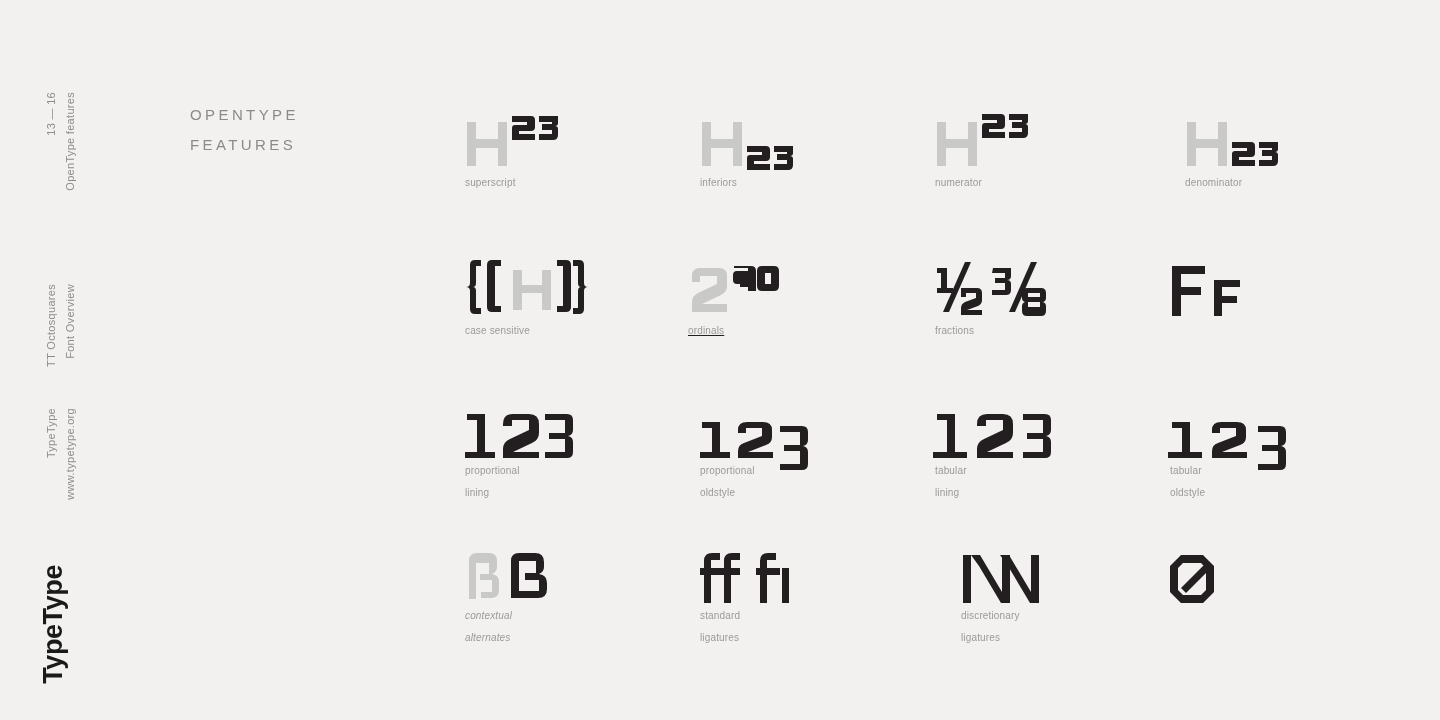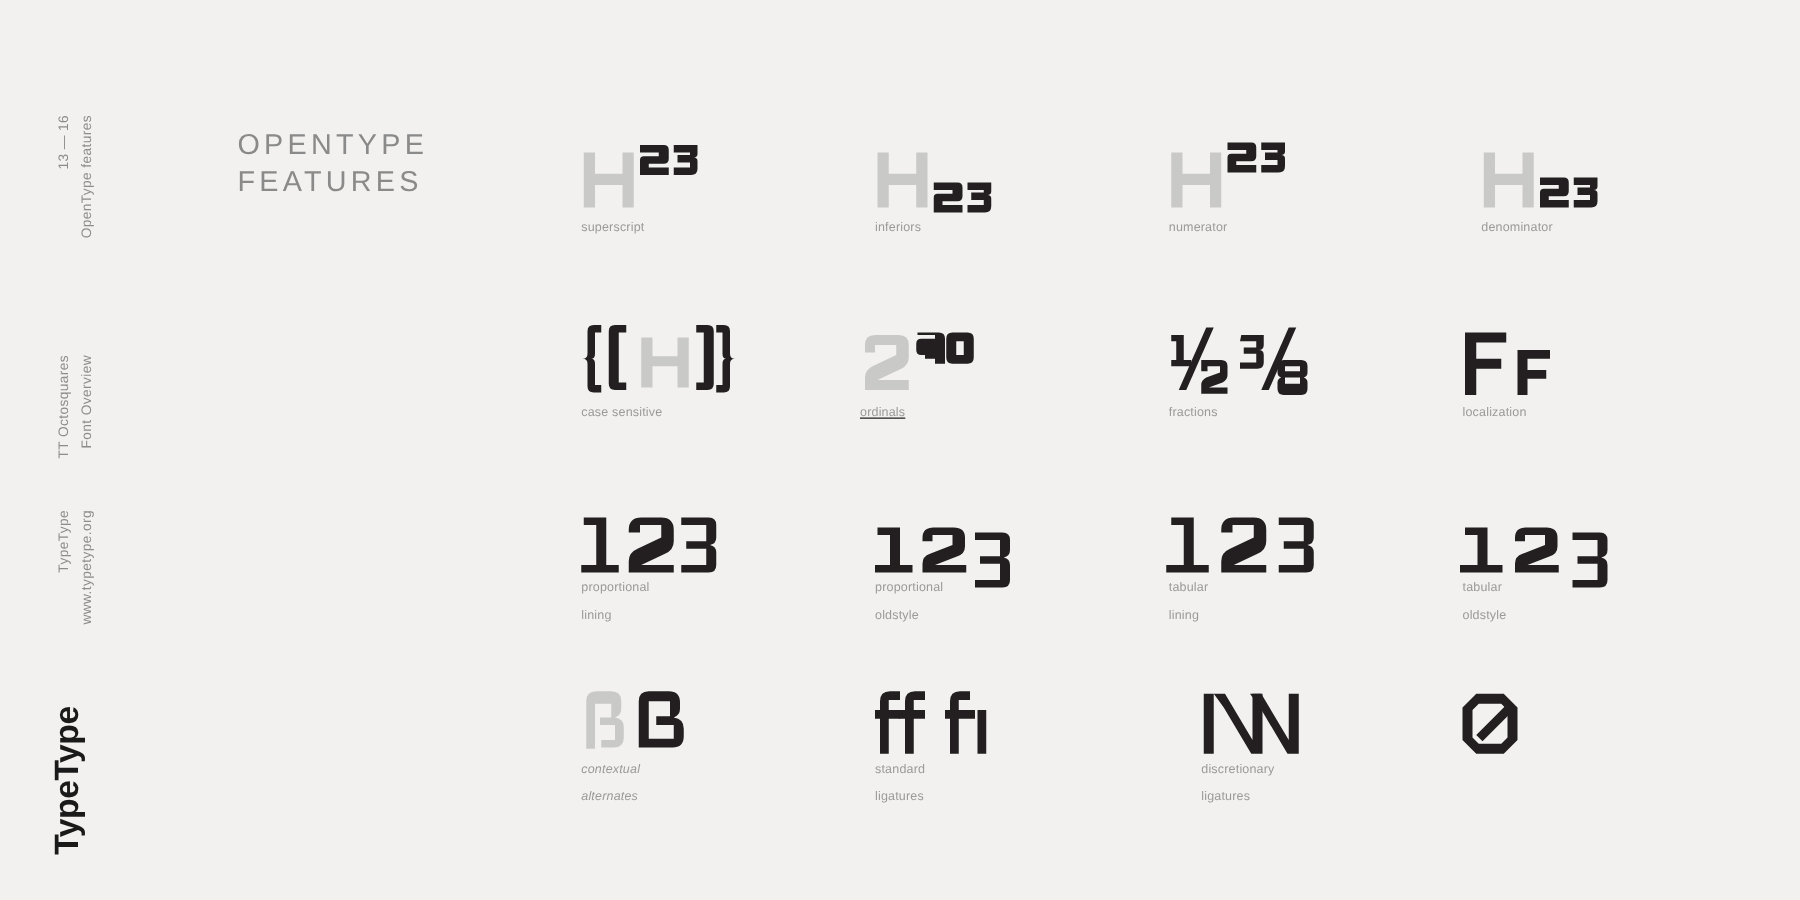--- a/index.html
+++ b/index.html
@@ -41,21 +41,21 @@
     letter-spacing: -0.4px;
     color: #1a1a1a;
     line-height: 1;
   }
 
   
   .heading {
     position: absolute;
     left: 190px;
     top: 100px;
-    font-size: 23px;
+    font-size: 15px;
     letter-spacing: 3.4px;
     line-height: 30px;
     color: #8a8a8a;
     white-space: pre-line;
   }
 
   
   .grid { position: absolute; left: 465px; top: 88px; width: 940px; }
 
   .cell { position: absolute; width: 235px; }
@@ -216,21 +216,20 @@
 
   <div class="cell" style="left:705px; top:148px;">
     <div class="art">
       <svg width="92" height="62" viewBox="0 0 92 62">
         <g class="st-ink">
           <path d="M2 8 h33 v8 h-24 v13 h20 v8 h-20 v21 h-9 z"></path>
           <path d="M44 22 h26 v7 h-18 v9 h15 v7 h-15 v13 h-8 z"></path>
         </g>
       </svg>
     </div>
-    <div class="caption">localization</div>
   </div>
 
   <div class="cell" style="left:0px; top:288px;">
     <div class="art">
       <svg width="108" height="52" viewBox="0 0 108 52">
         <g class="st-ink">
           <path d="M2 6 h18 v38 h10 v6 h-30 v-6 h12 v-32 h-10 z"></path>
           <path d="M38 16 q0 -10 10 -10 h16 q10 0 10 10 v9 q0 7 -7 10 l-19 9 h26 v6 h-36 v-9 q0 -7 7 -10 l19 -9 v-10 h-17 v6 h-9 z"></path>
           <path d="M80 6 h22 q6 0 6 6 v10 q0 5 -5 6 q5 1 5 6 v10 q0 6 -6 6 h-22 v-6 h20 v-13 h-16 v-6 h16 v-13 h-20 z"></path>
         </g>

